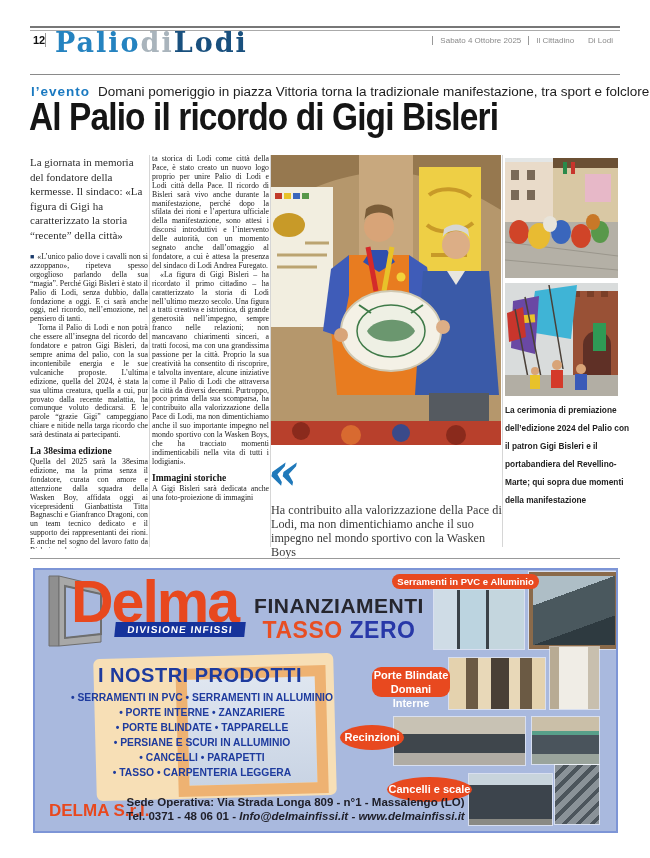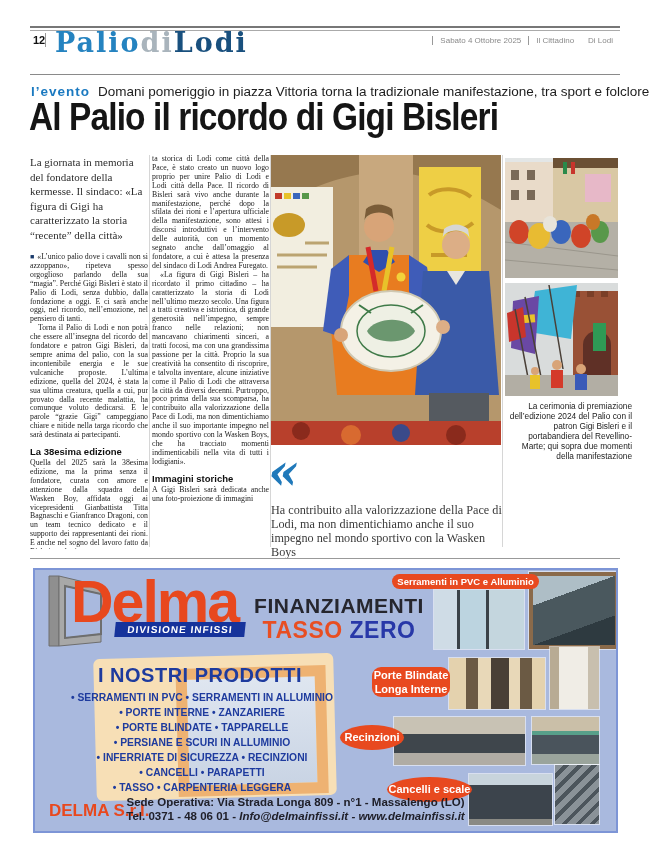--- a/index.html
+++ b/index.html
@@ -33,28 +33,28 @@
   
   .vrule{position:absolute;width:1px;background:#d6d6d6;top:155px;height:392px;}
   .col{position:absolute;top:155px;overflow:hidden;height:394px;}
   .col1{left:30px;width:118px;}
   .col2{left:152px;width:117px;}
   .lead{font-family:"Liberation Serif",serif;font-size:11px;line-height:14.5px;
         color:#2e2e2e;margin:0 0 11px 0;}
   .bodytxt{font-family:"Liberation Serif",serif;font-size:7.8px;line-height:8.9px;
            color:#222;text-align:justify;margin:0;}
   .indent{text-indent:8px;}
-  .subhead{font-size:9.5px;font-weight:bold;color:#111;margin:6px 0 2px 0;}
+  .subhead{font-size:9.5px;font-weight:bold;color:#111;margin:6px 0 2px 0;font-family:Liberation Serif, serif;}
   .pmarker{color:#1a3a6b;font-size:7px;margin-right:3px;}
 
   .col3{left:505px;top:461px;width:115px;overflow:hidden;height:92px;}
   .byline{font-size:8.5px;font-weight:bold;color:#111;margin-top:2px;}
 
-  .caption{left:505px;top:401px;width:127px;font-size:8.3px;line-height:10px;
-           font-weight:normal;color:#222;text-align:right;}
+  .caption{left:505px;top:401px;width:127px;font-size:8.3px;line-height:18px;
+           font-weight:bold;color:#222;}
 
   
   .photo{position:absolute;overflow:hidden;background:#ccc;}
   .main-photo{left:271px;top:155px;width:230px;height:290px;}
   .rphoto1{left:505px;top:158px;width:113px;height:120px;}
   .rphoto2{left:505px;top:283px;width:113px;height:113px;}
   .photo svg{display:block;}
 
   
   .pq-mark{left:268px;top:443px;font-family:"DejaVu Serif",serif;font-style:italic;
@@ -281,38 +281,37 @@
     <div class="abs ad-windowgfx">
       <div class="wg-frame"></div>
     </div>
 
     <div class="abs ad-prodtitle">I NOSTRI PRODOTTI</div>
     <div class="abs ad-prodlist">
       <div>• SERRAMENTI IN PVC • SERRAMENTI IN ALLUMINIO</div>
       <div>• PORTE INTERNE • ZANZARIERE</div>
       <div>• PORTE BLINDATE • TAPPARELLE</div>
       <div>• PERSIANE E SCURI IN ALLUMINIO</div>
-      <div>• INFERRIATE DI SICUREZZA • RECINZIONI</div>
       <div>• CANCELLI • PARAPETTI</div>
       <div>• TASSO • CARPENTERIA LEGGERA</div>
     </div>
 
     <div class="ph ph-a"></div>
     <div class="ph ph-b"></div>
     <div class="ph ph-c"></div>
     <div class="ph ph-d"></div>
     <div class="ph ph-e"></div>
     <div class="ph ph-f"></div>
     <div class="ph ph-g"></div>
     <div class="ph ph-h"></div>
 
     <div class="pill pill1">Serramenti in PVC e Alluminio</div>
     <div class="pill pill2">
       <div>Porte Blindate</div>
-      <div>Longa Interne</div>
+      <div>Domani Interne</div>
     </div>
     <div class="pill pill3">Recinzioni</div>
     <div class="pill pill4">Cancelli e scale</div>
 
     <div class="abs ad-foot-brand">DELMA S.r.l.</div>
     <div class="abs ad-foot-addr">
       <div>Sede Operativa: Via Strada Longa 809 - n°1 - Massalengo (LO)</div>
       <div><span>Tel. 0371 - 48 06 01 - </span><span class="it">Info@delmainfissi.it - www.delmainfissi.it</span></div>
     </div>
   </div>

